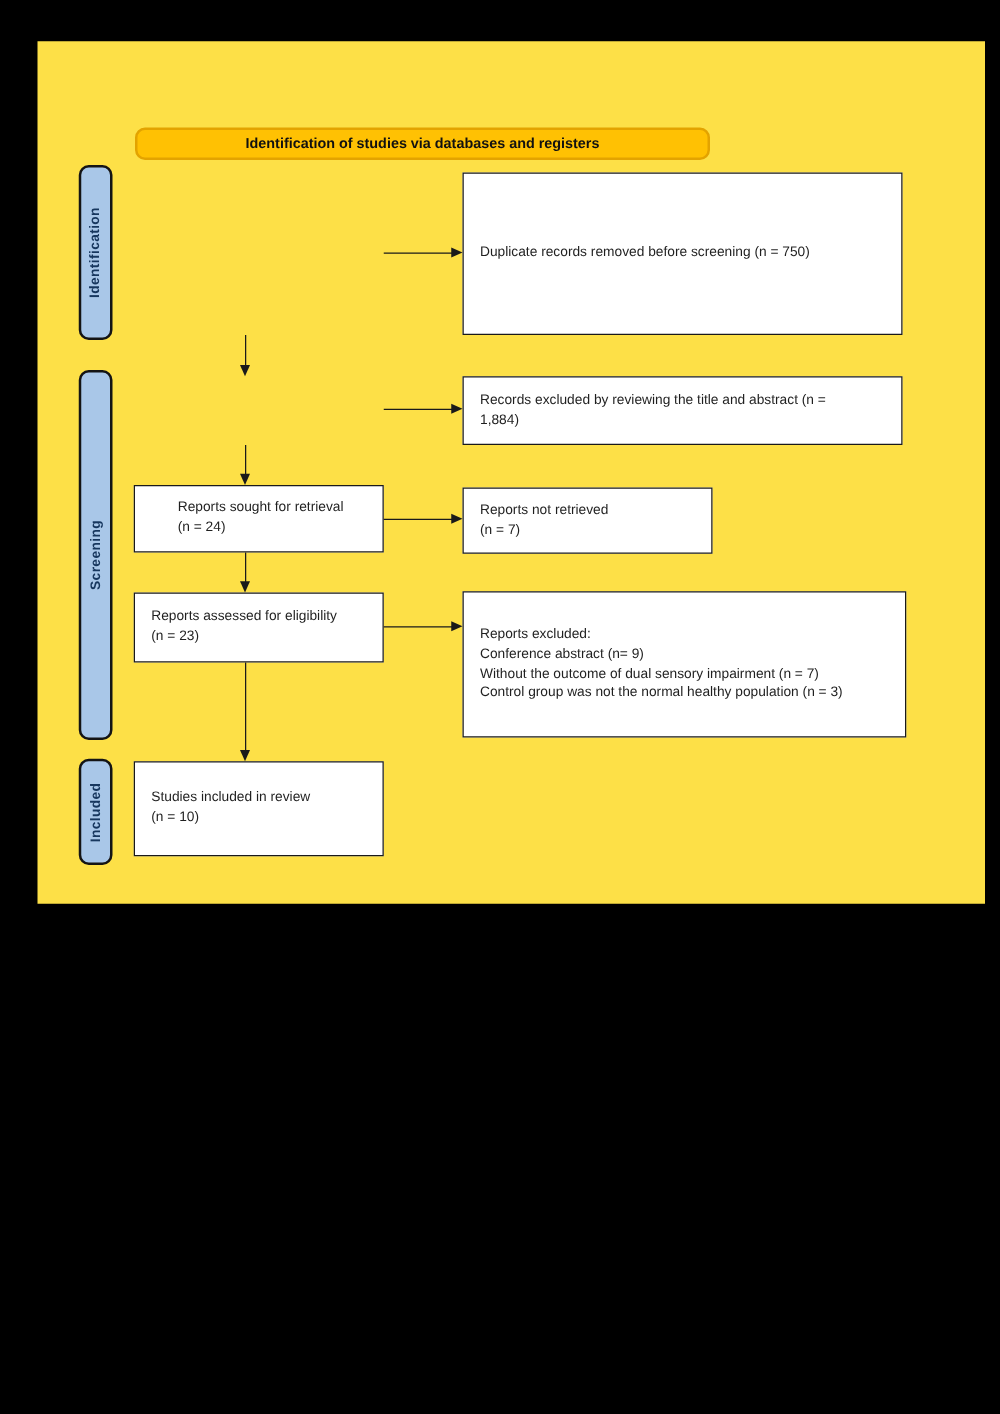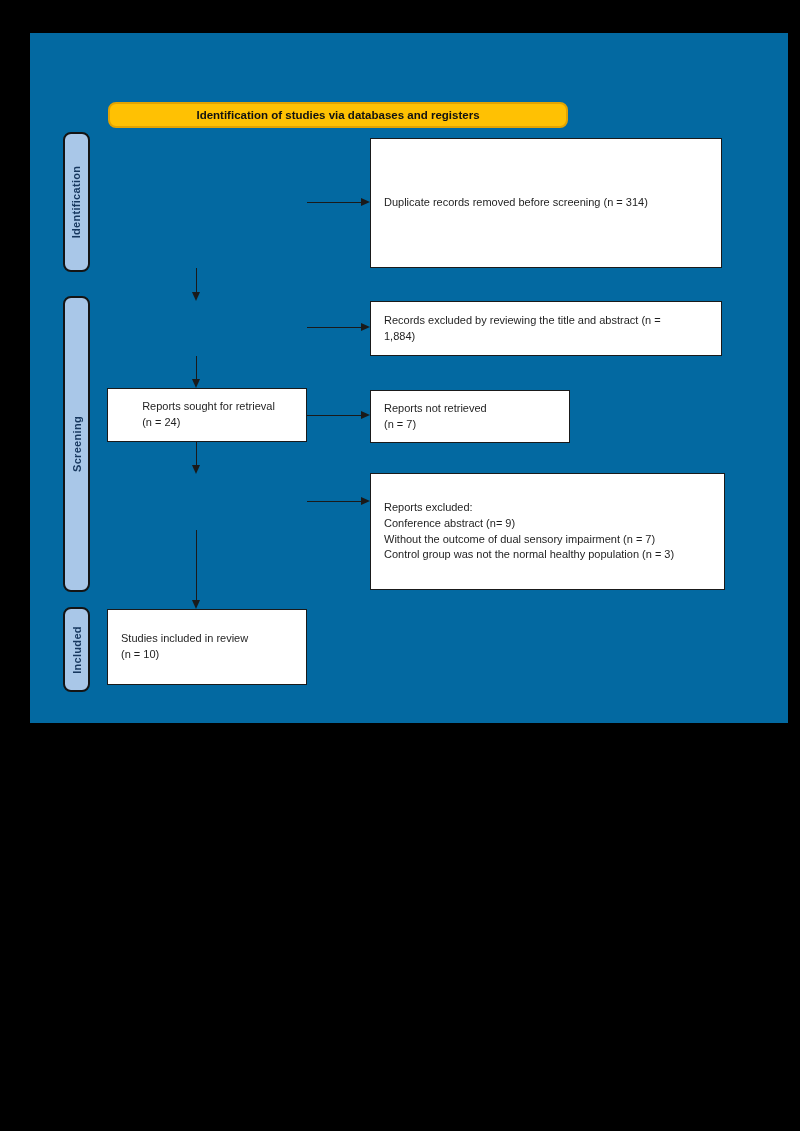--- a/index.html
+++ b/index.html
@@ -15,21 +15,21 @@
   body{
     background:#000;
     font-family:"Liberation Sans", sans-serif;
     width:800px;height:1131px;
     position:relative;
     overflow:hidden;
   }
   .canvas{position:absolute;left:0;top:0;width:800px;height:1131px;background:#000;}
   .page{
     position:absolute;left:30px;top:33px;width:758px;height:690px;
-    background:#0369a1;
+    background:#fde047;
   }
   .banner{
     position:absolute;left:78px;top:69px;width:460px;height:26px;
     background:var(--banner-fill);
     border:2px solid var(--banner-border);
     border-radius:8px;
     display:flex;align-items:center;justify-content:center;
     font-size:11.5px;font-weight:bold;color:#111;
   }
   .stage{
@@ -103,27 +103,31 @@
       <span class="vtext">Screening</span>
     </div>
     <div class="stage stage-included">
       <span class="vtext">Included</span>
     </div>
 
     <div class="box box-l3">
       <div class="box-text">Reports sought for retrieval
 (n = 24)</div>
     </div>
+    <div class="box box-l4">
+      <div class="box-text">Reports assessed for eligibility
+(n = 23)</div>
+    </div>
     <div class="box box-l5">
       <div class="box-text">Studies included in review
 (n = 10)</div>
     </div>
 
     <div class="box box-r1">
-      <div class="box-text">Duplicate records removed before screening (n = 314)</div>
+      <div class="box-text">Duplicate records removed before screening (n = 750)</div>
     </div>
     <div class="box box-r2">
       <div class="box-text">Records excluded by reviewing the title and abstract (n =
 1,884)</div>
     </div>
     <div class="box box-r3">
       <div class="box-text">Reports not retrieved
 (n = 7)</div>
     </div>
     <div class="box box-r4">

